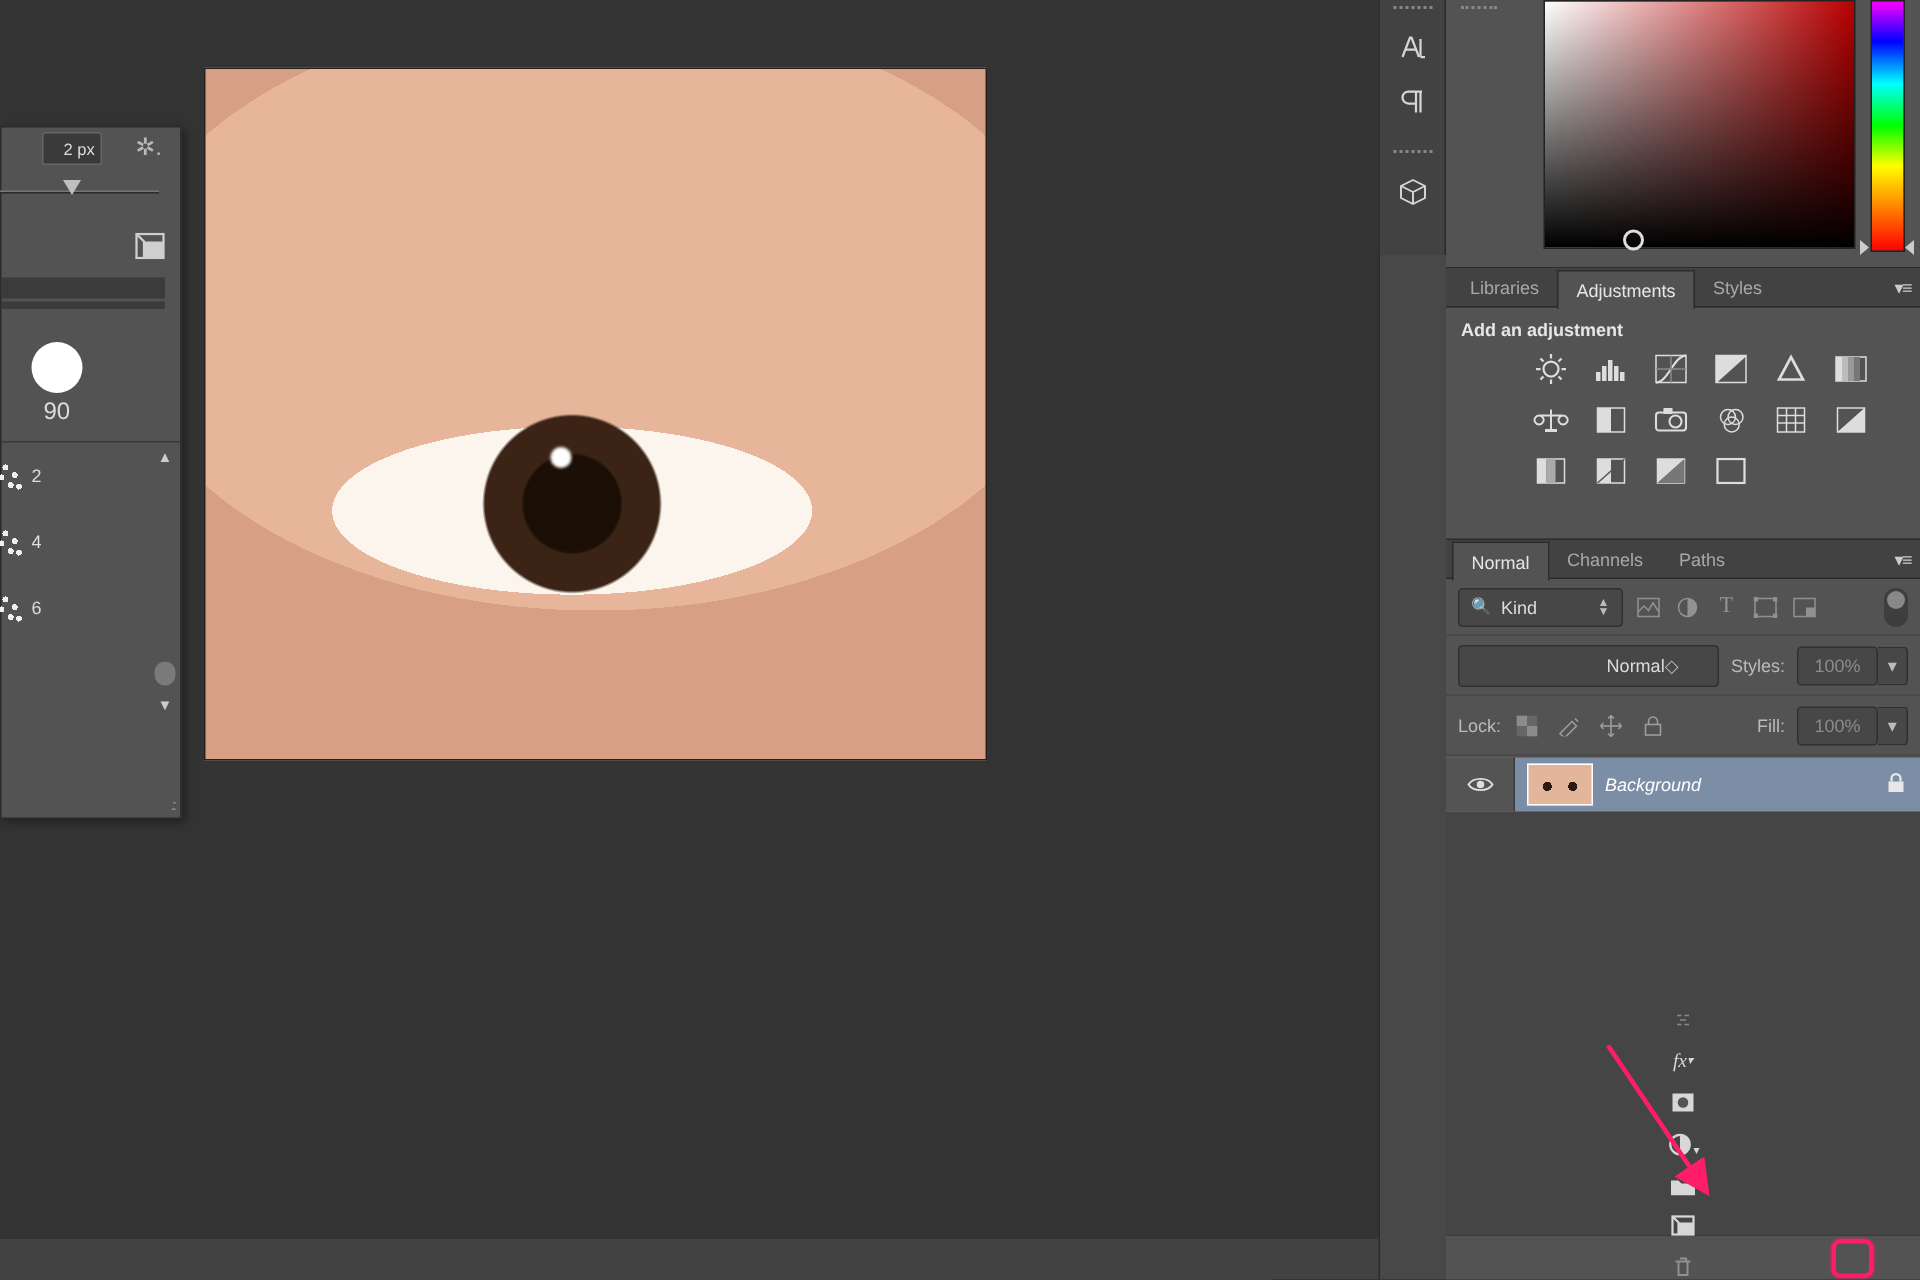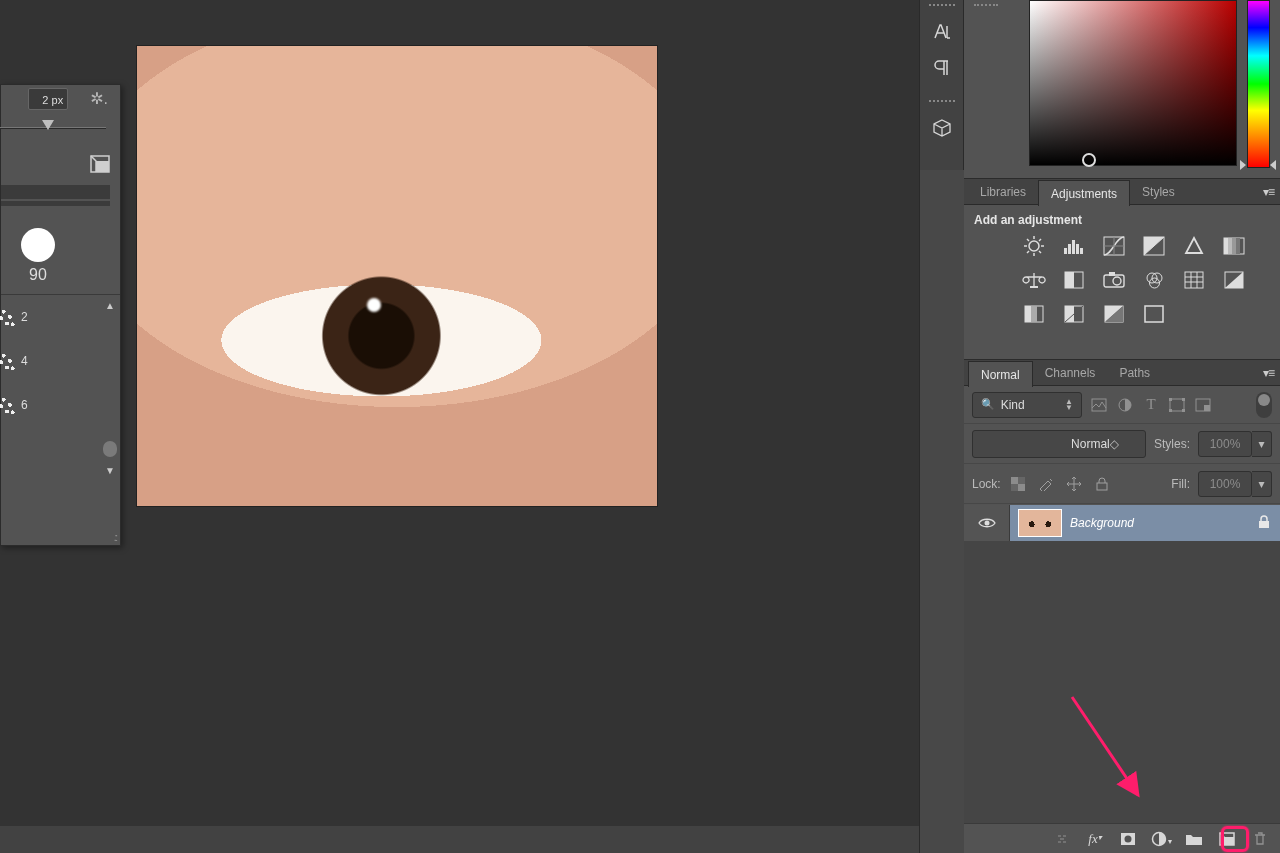--- a/index.html
+++ b/index.html
@@ -281,21 +281,21 @@
       #e3b69b;
     border:1px solid #fff;
   }
   .layer-name{ font-style:italic; flex:1;}
   .layer-lock{ margin-right:10px; color:#e7e7e7;}
 
   .layer-footer{
     position:absolute; left:0; right:0; bottom:0; height:30px;
     background:#535353; border-top:1px solid #3a3a3a;
     display:flex; align-items:center; justify-content:flex-end;
-    gap:13px; padding:0 10px;
+    gap:13px; padding:0 10px;flex-direction:column;
   }
   .fbtn{ width:20px; height:20px; display:flex; align-items:center; justify-content:center; color:#d7d7d7;}
   .fbtn.dim{ opacity:.45;}
   .highlight-ring{
     position:absolute; width:28px; height:26px;
     border:3px solid #ff1d6b; border-radius:6px;
     right:31px; bottom:1px;
     box-shadow:0 0 2px #ff1d6b;
     pointer-events:none;
   }

